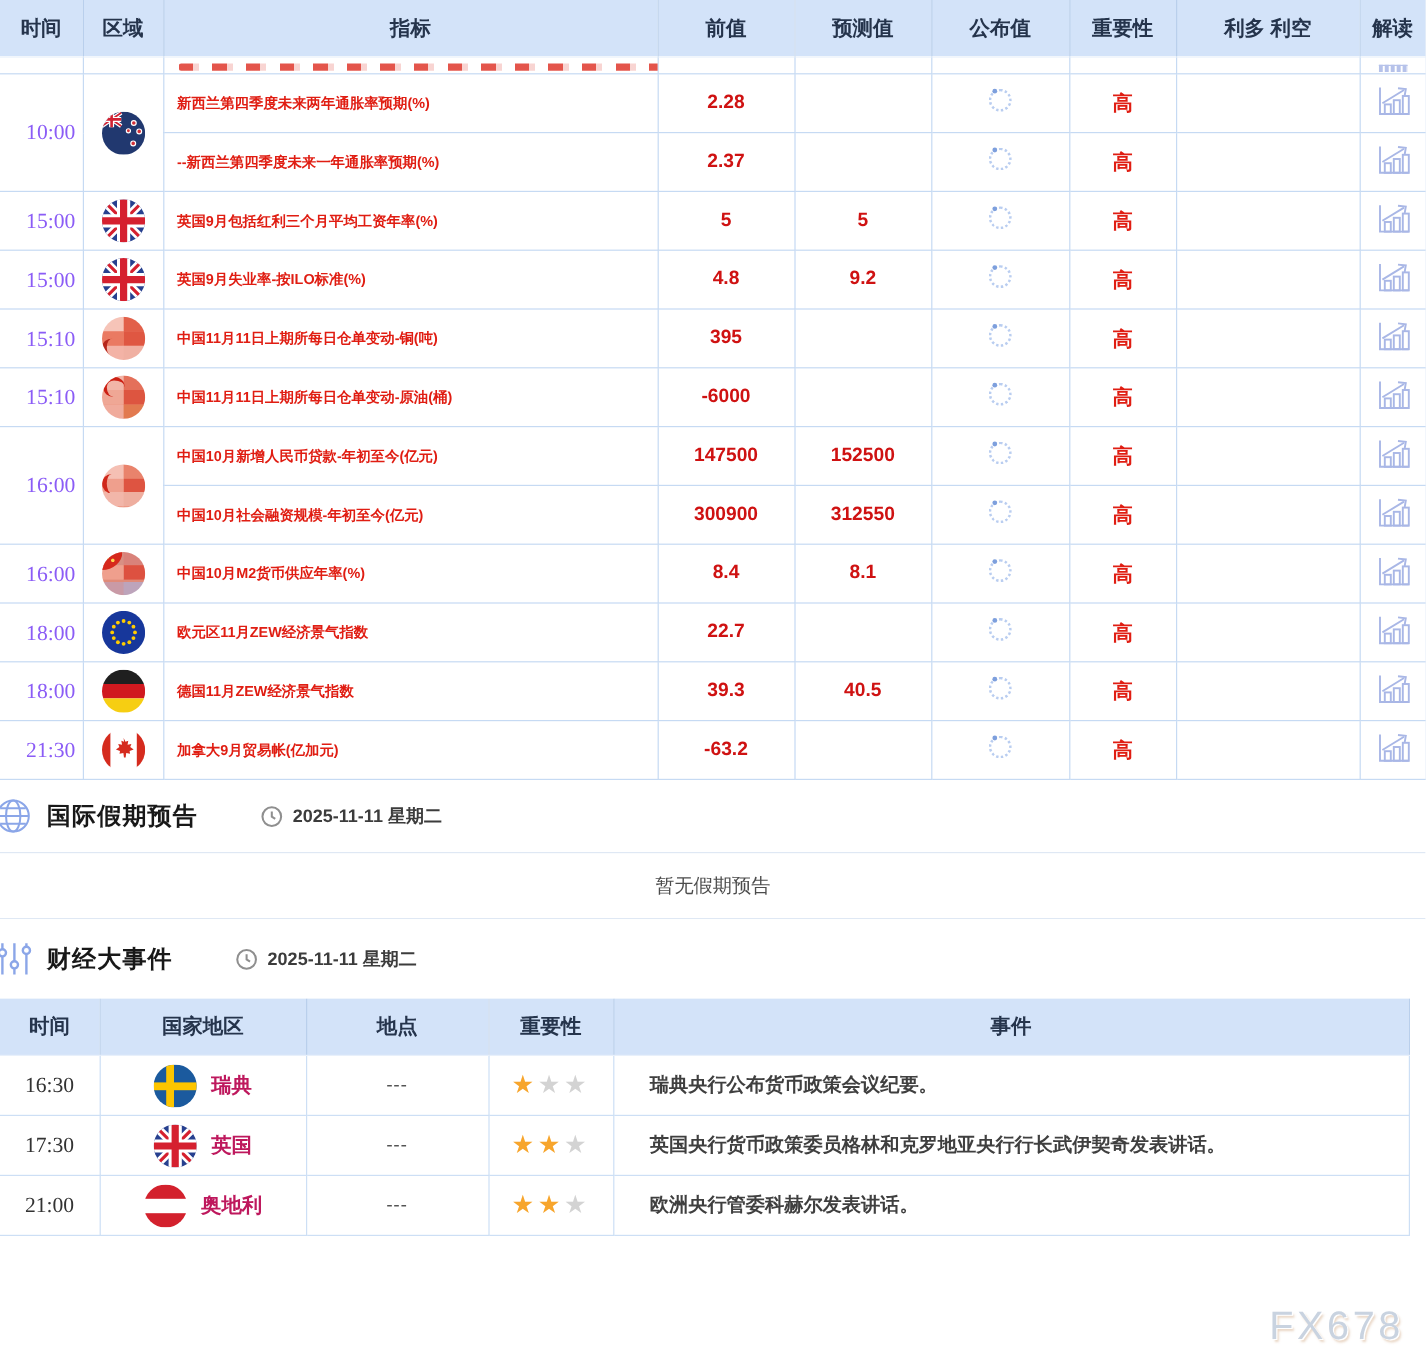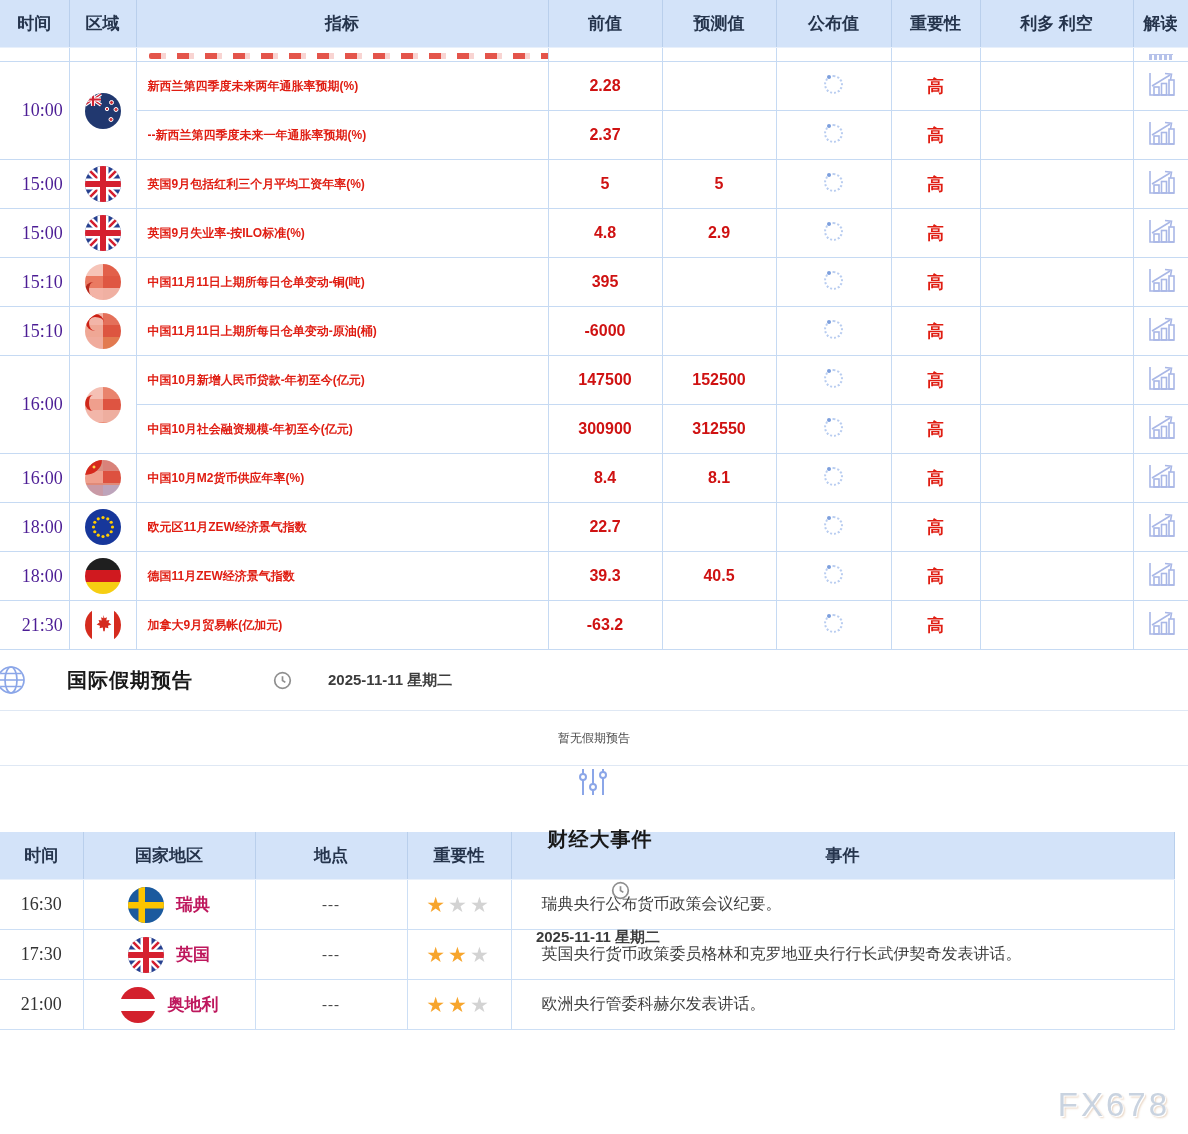--- a/index.html
+++ b/index.html
@@ -18,21 +18,21 @@
   }
   #ecoTable td{
     border-right:1px solid #c6daf3;border-bottom:1px solid #c6daf3;
     height:48px;text-align:center;background:#fff;
   }
   #ecoTable .clip-row td{height:13px;}
   .smudge{height:6px;margin:3px 10px 0 12px;width:430px;border-radius:2px;opacity:.8;
     background:repeating-linear-gradient(90deg,#dd2a1e 0 12px,rgba(221,42,30,.25) 12px 17px,transparent 17px 28px);}
   .icon-sliver{width:24px;height:5px;margin:5px auto 0;border-top:1px solid #b6c2ea;
     background:repeating-linear-gradient(90deg,#b6c2ea 0 3px,transparent 3px 5px);}
-  .t-time{font-family:"Liberation Serif",serif;font-size:18px;color:#4c1d95;padding-left:16px;}
+  .t-time{font-family:"Liberation Serif",serif;font-size:18px;color:#8b5cf6;padding-left:16px;}
   .t-ind{text-align:left !important;padding-left:11px !important;font-size:12px;font-weight:bold;color:#e01d12;}
   .t-val{font-size:16px;font-weight:bold;color:#cf1212;}
   .t-imp{font-size:17px;font-weight:bold;color:#e01d12;}
   
   .spinner{display:inline-block;width:15px;height:15px;border:2px dotted #b9cdf0;border-radius:50%;position:relative;}
   .spinner::before{content:'';position:absolute;width:4px;height:4px;border-radius:50%;background:#7d9fdd;top:-2px;left:1px;}
   
   .flag{width:36px;height:36px;border-radius:50%;overflow:hidden;display:inline-block;vertical-align:middle;position:relative;}
   .flag svg{display:block;}
   .pix{background-repeat:no-repeat;}
@@ -70,43 +70,43 @@
     linear-gradient(#dd5140,#dd5140) 100% 46%/50% 34%,
     linear-gradient(#d88f83,#d88f83) 0 0/50% 30%,
     linear-gradient(#d9827a,#d9827a) 100% 0/52% 30% #e08a78;background-repeat:no-repeat;}
   .pix-d::before{content:'';position:absolute;left:0;top:0;width:17px;height:15px;border-radius:0 0 100% 0;
     background:
       radial-gradient(circle at 4px 4px,#ffd34d 1.6px,transparent 2.3px),
       radial-gradient(circle at 9px 7px,#ffd34d 1.1px,transparent 1.8px),#d6281c;}
   
   .chart-ic{display:inline-block;}
   
-  .section{display:flex;align-items:center;position:relative;background:#fff;gap:28px;}
+  .section{display:flex;align-items:center;position:relative;background:#fff;}
   .sec-title{font-size:20px;font-weight:bold;color:#181818;margin-left:12px;letter-spacing:1px;}
   .sec-date{font-size:15px;font-weight:bold;color:#3c3c3c;margin-left:8px;}
   .sec-clock{margin-left:52px;display:flex;align-items:center;}
   .sec-icon{margin-left:-5px;display:flex;align-items:center;}
   .holiday-empty{height:54px;border-top:1px solid #dfe8f4;border-bottom:1px solid #dfe8f4;
     display:flex;align-items:center;justify-content:center;
-    font-family:"Liberation Serif",serif;font-size:12px;color:#4c4c4c;}
+    font-family:"Liberation Serif",serif;font-size:16px;color:#4c4c4c;}
   
   #evtTable{width:1174px;border-right:1px solid #c6daf3;}
   #evtTable th{
     background:#d3e3f9;color:#25344c;font-size:17px;font-weight:bold;height:47px;
     border-right:1px solid #b9cfec;border-bottom:1px solid #e8f0fb;text-align:center;}
   #evtTable td{border-right:1px solid #cddff5;border-bottom:1px solid #cddff5;height:49px;text-align:center;background:#fff;}
   .e-time{font-family:"Liberation Serif",serif;font-size:18px;color:#333;}
   .country-cell{display:flex;align-items:center;justify-content:center;gap:12px;}
   .country-name{font-size:17px;font-weight:bold;color:#be185d;}
   .loc{font-family:"Liberation Serif",serif;font-size:15px;color:#444;letter-spacing:1px;}
   .stars{font-size:21px;letter-spacing:3px;white-space:nowrap;}
   .star-on{color:#f7a52c;}
   .star-off{color:#d3d3d3;}
   .e-event{text-align:left !important;padding-left:30px !important;
-    font-family:"Liberation Serif",serif;font-size:16px;color:#3f3f3f;}
+    font-family:"Liberation Serif",serif;font-size:16px;color:#3f3f3f;font-weight:bold;}
   
   .watermark{position:absolute;right:18px;top:1086px;font-size:33px;letter-spacing:3px;color:#c9d3e0;
     text-shadow:1px 1px 0 #fff,2px 2px 2px rgba(205,160,120,.45);font-family:"Liberation Sans",sans-serif;z-index:5;}
 </style>
 </head>
 <body>
 
 <table id="ecoTable">
   <colgroup>
     <col style="width:69px">
@@ -226,21 +226,21 @@
       <td class="t-time">15:00</td>
       <td><span class="flag"><svg width="36" height="36" viewBox="0 0 36 36">
               <rect width="36" height="36" fill="#27408f"></rect>
               <path d="M0 0 L36 36 M36 0 L0 36" stroke="#fff" stroke-width="7"></path>
               <path d="M0 0 L36 36 M36 0 L0 36" stroke="#d5202f" stroke-width="2.6"></path>
               <path d="M18 0 V36 M0 18 H36" stroke="#fff" stroke-width="11"></path>
               <path d="M18 0 V36 M0 18 H36" stroke="#d5202f" stroke-width="6"></path>
             </svg></span></td>
       <td class="t-ind">英国9月失业率-按ILO标准(%)</td>
       <td class="t-val">4.8</td>
-      <td class="t-val">2.9</td>
+      <td class="t-val">9.2</td>
       <td><span class="spinner"></span></td>
       <td class="t-imp">高</td>
       <td></td>
       <td><span class="chart-ic"><svg width="28" height="26" viewBox="0 0 28 26" fill="none" stroke="#a9b7e6" stroke-width="1.6">
               <path d="M3 2v22h24"></path>
               <rect x="7" y="16" width="5" height="8"></rect>
               <rect x="14.5" y="12.5" width="5" height="11.5"></rect>
               <rect x="22" y="9" width="5" height="15"></rect>
               <path d="M5 15 L23 4"></path>
               <path d="M18 2.5 L24.5 3.2 L23.5 9"></path>
@@ -434,21 +434,21 @@
   <span class="sec-clock">
     <svg width="19" height="19" viewBox="0 0 20 20" fill="none" stroke="#8f8f8f" stroke-width="1.8">
         <circle cx="10" cy="10" r="8.2"></circle>
         <path d="M10 5.5V10l3 2"></path>
       </svg>
   </span>
   <span class="sec-date">2025-11-11 星期二</span>
 </div>
 <div class="holiday-empty">暂无假期预告</div>
 
-<div class="section" style="height:66px;flex-direction:column;">
+<div class="section" style="height:66px;">
   <span class="sec-icon" style="margin-left:-3px;">
     <svg width="30" height="32" viewBox="0 0 30 32" fill="#fff" stroke="#8ba6e8" stroke-width="2">
         <line x1="5" y1="3" x2="5" y2="29"></line>
         <circle cx="5" cy="11" r="3"></circle>
         <line x1="15" y1="3" x2="15" y2="29"></line>
         <circle cx="15" cy="21" r="3"></circle>
         <line x1="25" y1="3" x2="25" y2="29"></line>
         <circle cx="25" cy="9" r="3"></circle>
       </svg>
   </span>

